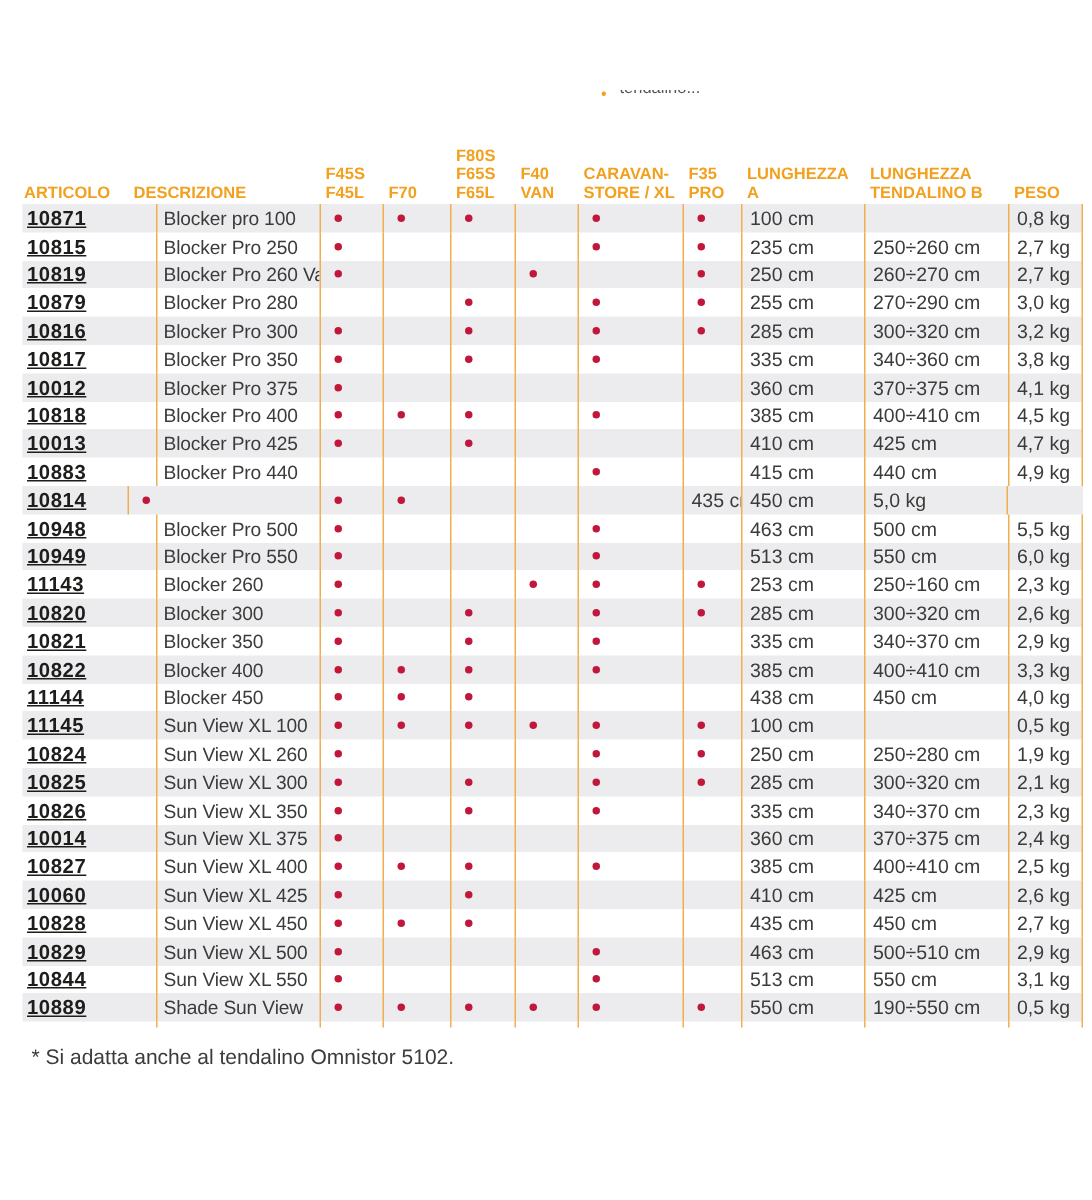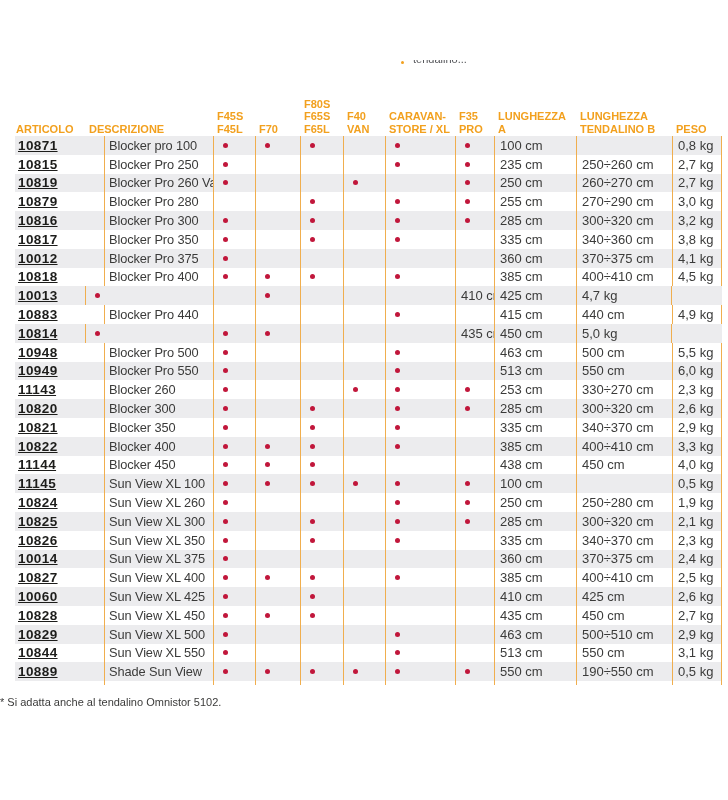--- a/index.html
+++ b/index.html
@@ -40,21 +40,21 @@
     box-sizing:border-box;height:100%;display:flex;align-items:center;
     font-size:13px;color:var(--text);white-space:nowrap;overflow:hidden;
   }
   .cell.b{border-left:1px solid var(--grid-line);}
   .cell.last{border-right:1px solid var(--grid-line);}
   .cell.c0{font-weight:700;color:var(--article);padding-left:3px;letter-spacing:.4px;font-size:13.5px;text-decoration:underline;}
   .cell.c1{padding-left:4px;font-size:12.8px;letter-spacing:-.1px;margin-left:19px;}
   .cell.c2,.cell.c3,.cell.c4,.cell.c5,.cell.c6,.cell.c7{padding-left:9px;}
   .cell.c8,.cell.c9,.cell.c10{padding-left:5px;}
   .dot{width:5px;height:5px;border-radius:50%;background:var(--dot);flex:0 0 auto;}
-  .footnote{position:absolute;left:0;top:696px;font-size:11px;color:var(--text);}
+  .footnote{position:absolute;left:21px;top:696px;font-size:14px;color:var(--text);}
 </style>
 </head>
 <body>
 
 <div class="page">
 
   <div class="top-fragment">
     <div class="frag-inner">
       <span class="frag-bullet"></span>
       <span>tendalino...</span>
@@ -226,20 +226,21 @@
         <div class="cell c6 b">
           <span class="dot"></span>
         </div>
         <div class="cell c7 b"></div>
         <div class="cell c8 b">385 cm</div>
         <div class="cell c9 b">400÷410 cm</div>
         <div class="cell c10 b last">4,5 kg</div>
       </div>
       <div class="row stripe">
         <div class="cell c0">10013</div>
+        <div class="cell c1 b">Blocker Pro 425</div>
         <div class="cell c2 b">
           <span class="dot"></span>
         </div>
         <div class="cell c3 b"></div>
         <div class="cell c4 b">
           <span class="dot"></span>
         </div>
         <div class="cell c5 b"></div>
         <div class="cell c6 b"></div>
         <div class="cell c7 b"></div>
@@ -325,21 +326,21 @@
         <div class="cell c5 b">
           <span class="dot"></span>
         </div>
         <div class="cell c6 b">
           <span class="dot"></span>
         </div>
         <div class="cell c7 b">
           <span class="dot"></span>
         </div>
         <div class="cell c8 b">253 cm</div>
-        <div class="cell c9 b">330÷270 cm</div>
+        <div class="cell c9 b">250÷160 cm</div>
         <div class="cell c10 b last">2,3 kg</div>
       </div>
       <div class="row stripe">
         <div class="cell c0">10820</div>
         <div class="cell c1 b">Blocker 300</div>
         <div class="cell c2 b">
           <span class="dot"></span>
         </div>
         <div class="cell c3 b"></div>
         <div class="cell c4 b">

